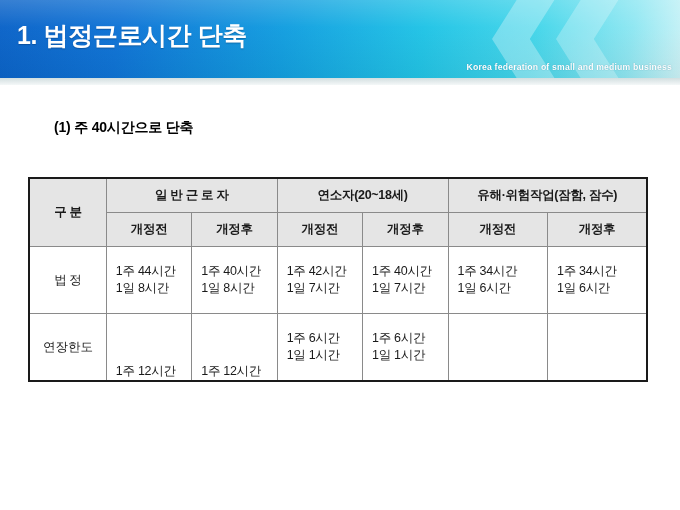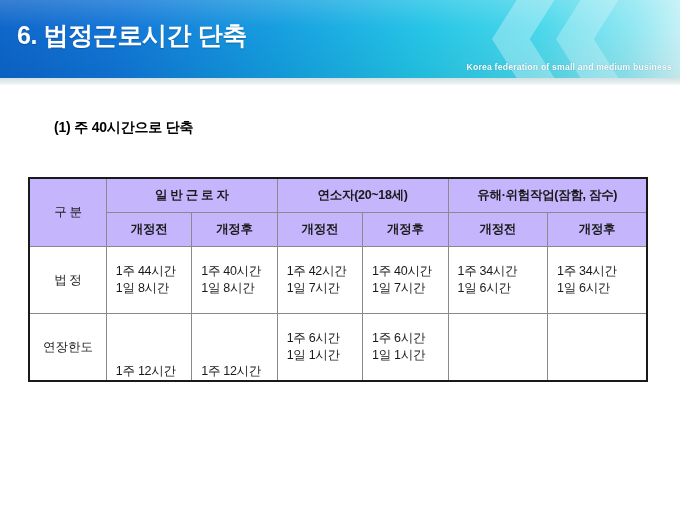--- a/index.html
+++ b/index.html
@@ -116,28 +116,28 @@
   table.main td {
     border: 1px solid #8a8a8a;
     padding: 0;
     text-align: center;
     vertical-align: middle;
     font-size: 12.5px;
     color: #1a1a1a;
     letter-spacing: -0.3px;
   }
   .hdr {
-    background: #c4b5fd;
+    background: #e5e5e5;
     font-weight: bold;
     font-size: 13px;
     margin-left: 45px;
   }
   .hdr-group { height: 33px; }
   .hdr-sub   { height: 33px; }
-  .gubun     { font-weight: normal; font-size: 13px; letter-spacing: 2px; }
+  .gubun     { font-weight: bold; font-size: 13px; letter-spacing: 2px; }
   .rowlabel  { font-weight: normal; font-size: 13px; letter-spacing: 1.5px; font-family: Liberation Serif, serif; }
   .rowlabel.tight { letter-spacing: 0px; }
   .datarow td { height: 66px; }
   .cell-lines {
     display: flex;
     flex-direction: column;
     justify-content: center;
     padding: 0 6px 0 9px;
     text-align: left;
     min-height: 66px;
@@ -152,21 +152,21 @@
   col.c-data  { width: 85px; }
   col.c-data3 { width: 99px; }
 </style>
 </head>
 <body>
 
 <div class="banner">
   <div class="banner-inner-glow"></div>
   <div class="chev c1"></div>
   <div class="chev c2"></div>
-  <div class="banner-title">6. 법정근로시간 단축</div>
+  <div class="banner-title">1. 법정근로시간 단축</div>
   <div class="banner-tagline">Korea federation of small and medium business</div>
 </div>
 <div class="banner-underband"></div>
 
 <div class="subtitle">(1) 주 40시간으로 단축</div>
 
 <div class="tbl-wrap">
   <table class="main">
     <colgroup>
       <col class="c-gubun">

